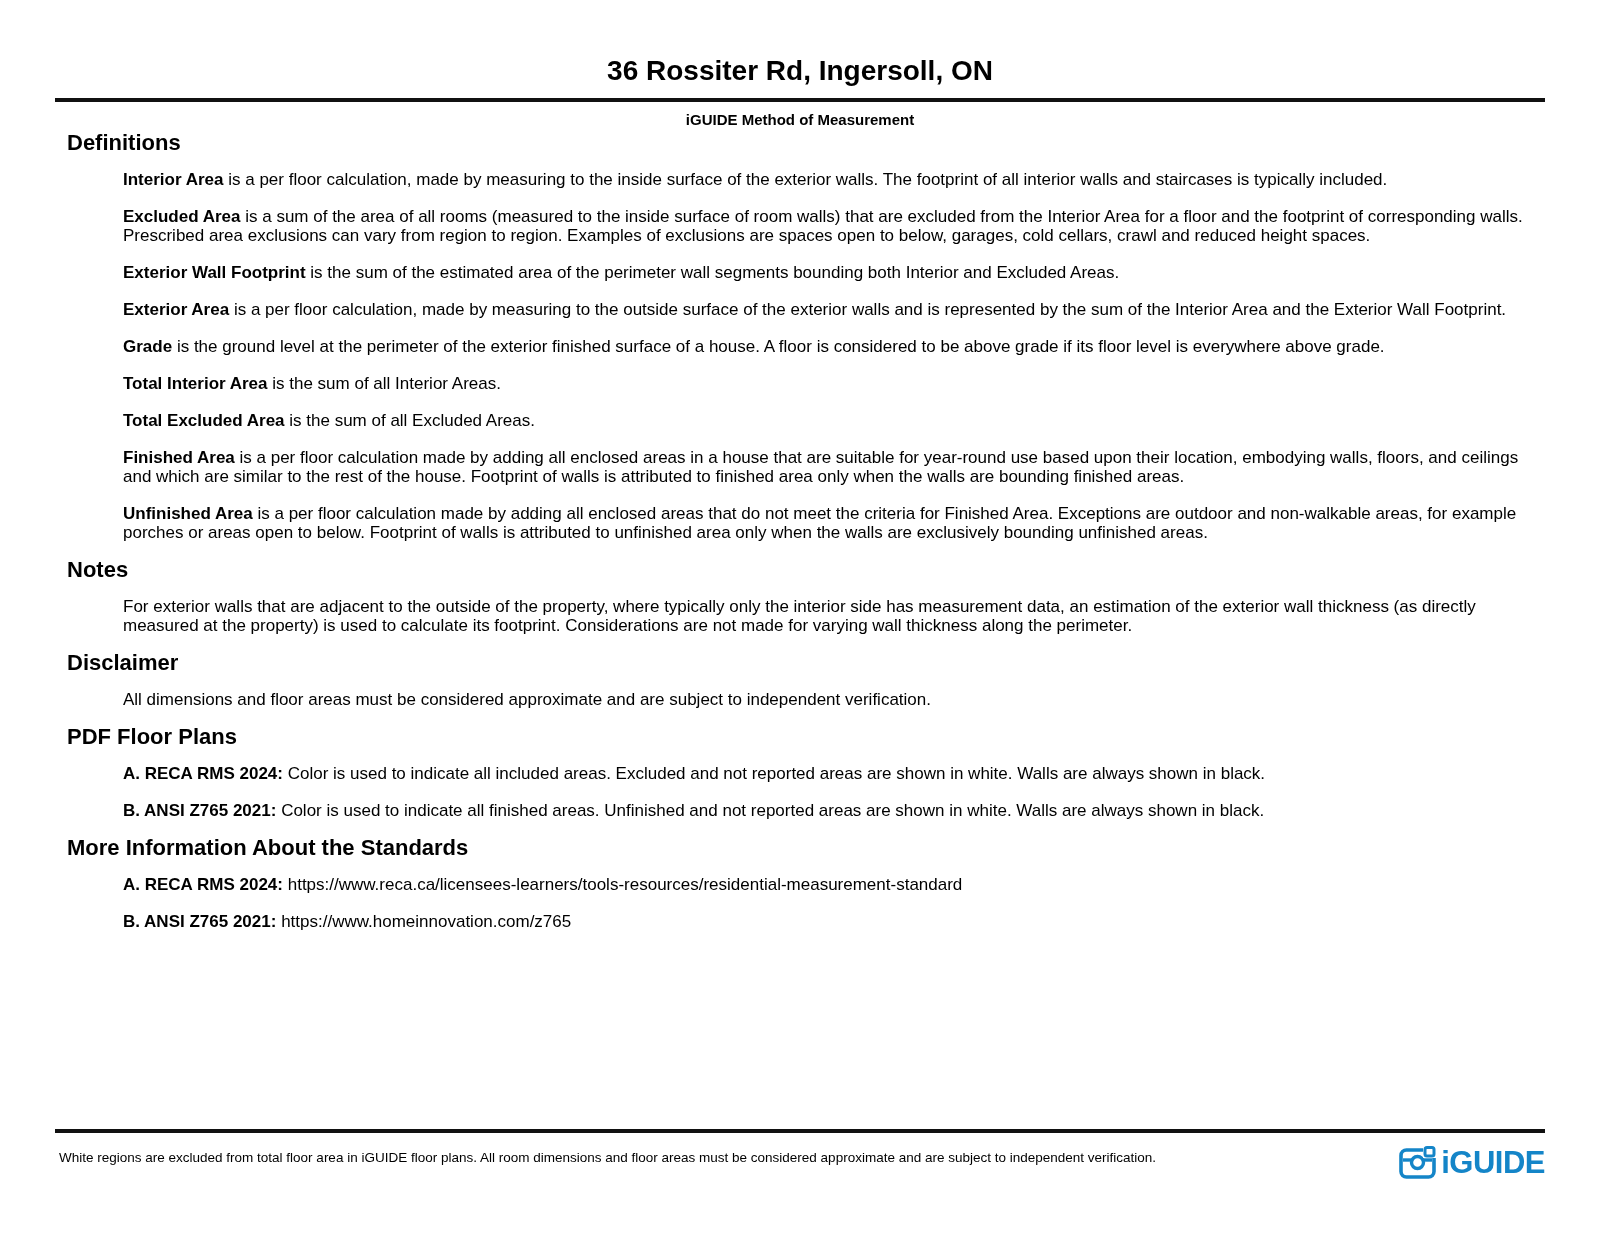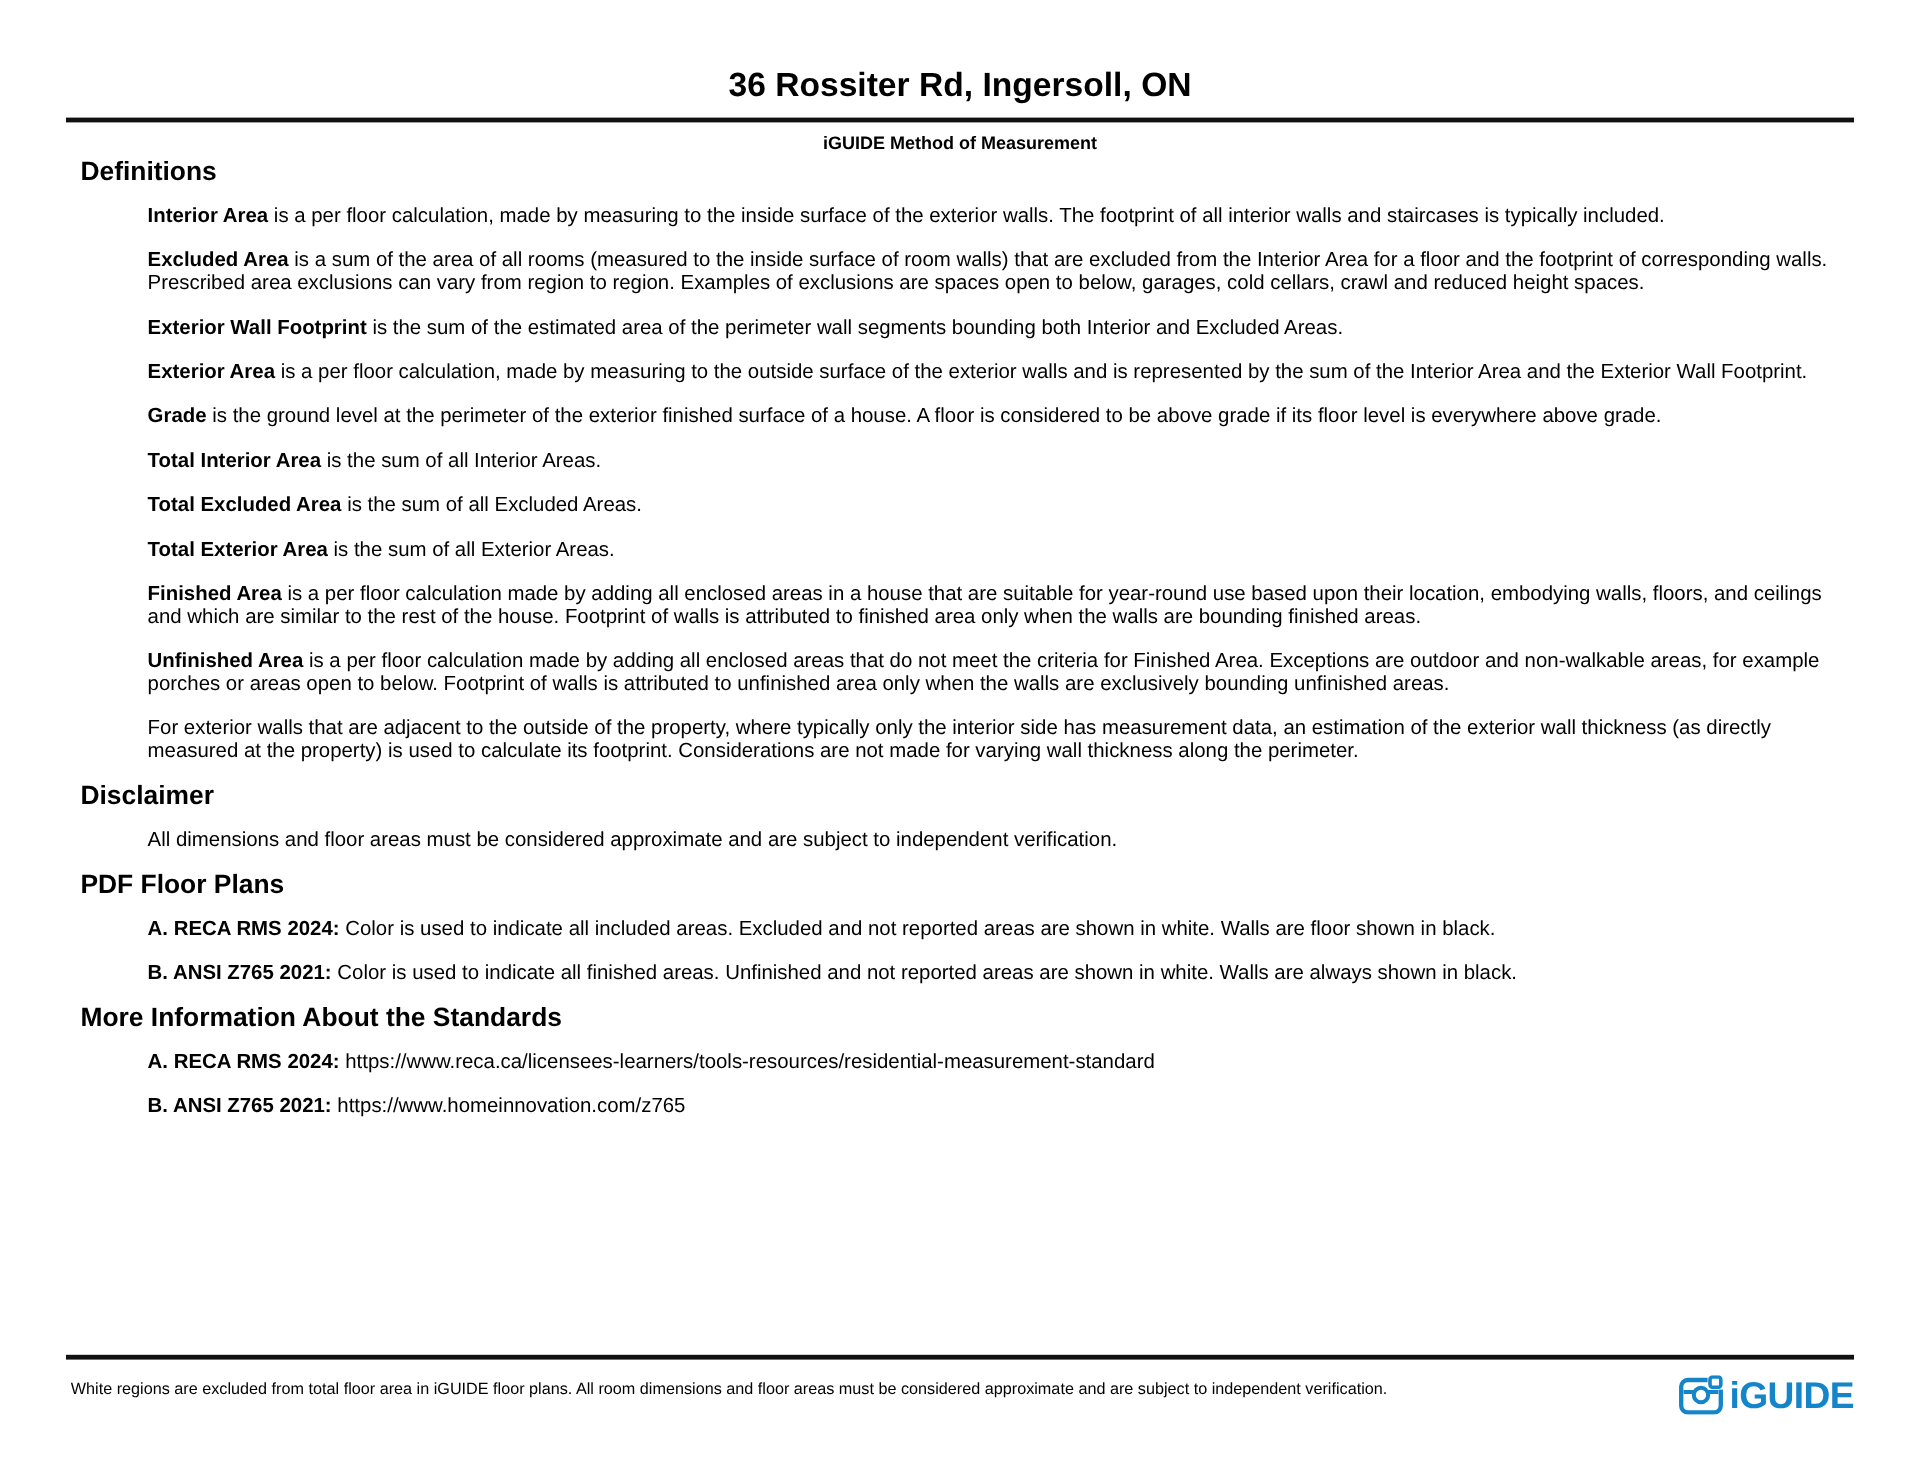--- a/index.html
+++ b/index.html
@@ -59,34 +59,34 @@
     <p class="def"><b>Exterior Wall Footprint</b> <span>is the sum of the estimated area of the perimeter wall segments bounding both Interior and Excluded Areas.</span></p>
 
     <p class="def"><b>Exterior Area</b> <span>is a per floor calculation, made by measuring to the outside surface of the exterior walls and is represented by the sum of the Interior Area and the Exterior Wall Footprint.</span></p>
 
     <p class="def"><b>Grade</b> <span>is the ground level at the perimeter of the exterior finished surface of a house. A floor is considered to be above grade if its floor level is everywhere above grade.</span></p>
 
     <p class="def"><b>Total Interior Area</b> <span>is the sum of all Interior Areas.</span></p>
 
     <p class="def"><b>Total Excluded Area</b> <span>is the sum of all Excluded Areas.</span></p>
 
-    <p class="def"><b>Total Exterior Area</b> <span>is the sum of all Exterior Areas.</span></p>
 
     <p class="def"><b>Finished Area</b> <span>is a per floor calculation made by adding all enclosed areas in a house that are suitable for year-round use based upon their location, embodying walls, floors, and ceilings and which are similar to the rest of the house. Footprint of walls is attributed to finished area only when the walls are bounding finished areas.</span></p>
 
     <p class="def"><b>Unfinished Area</b> <span>is a per floor calculation made by adding all enclosed areas that do not meet the criteria for Finished Area. Exceptions are outdoor and non-walkable areas, for example porches or areas open to below. Footprint of walls is attributed to unfinished area only when the walls are exclusively bounding unfinished areas.</span></p>
 
+    <h2 class="sec-heading">Notes</h2>
     <p class="def">For exterior walls that are adjacent to the outside of the property, where typically only the interior side has measurement data, an estimation of the exterior wall thickness (as directly measured at the property) is used to calculate its footprint. Considerations are not made for varying wall thickness along the perimeter.</p>
 
     <h2 class="sec-heading">Disclaimer</h2>
     <p class="def">All dimensions and floor areas must be considered approximate and are subject to independent verification.</p>
 
     <h2 class="sec-heading">PDF Floor Plans</h2>
 
-    <p class="def"><b>A. RECA RMS 2024:</b> <span>Color is used to indicate all included areas. Excluded and not reported areas are shown in white. Walls are floor shown in black.</span></p>
+    <p class="def"><b>A. RECA RMS 2024:</b> <span>Color is used to indicate all included areas. Excluded and not reported areas are shown in white. Walls are always shown in black.</span></p>
 
     <p class="def"><b>B. ANSI Z765 2021:</b> <span>Color is used to indicate all finished areas. Unfinished and not reported areas are shown in white. Walls are always shown in black.</span></p>
 
     <h2 class="sec-heading">More Information About the Standards</h2>
 
     <p class="def"><b>A. RECA RMS 2024:</b> <span>https://www.reca.ca/licensees-learners/tools-resources/residential-measurement-standard</span></p>
 
     <p class="def"><b>B. ANSI Z765 2021:</b> <span>https://www.homeinnovation.com/z765</span></p>
 
   </div>

